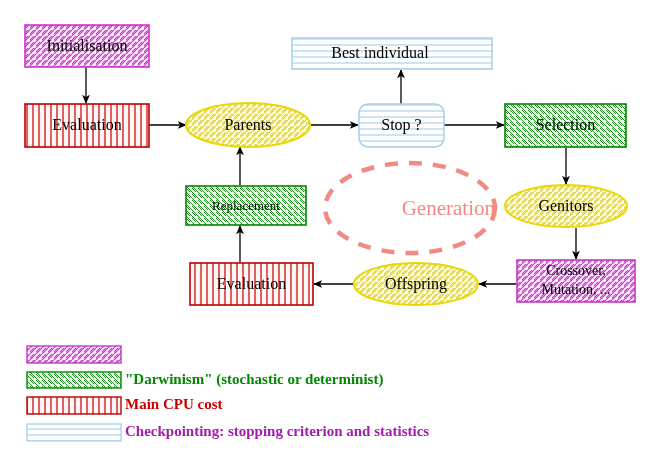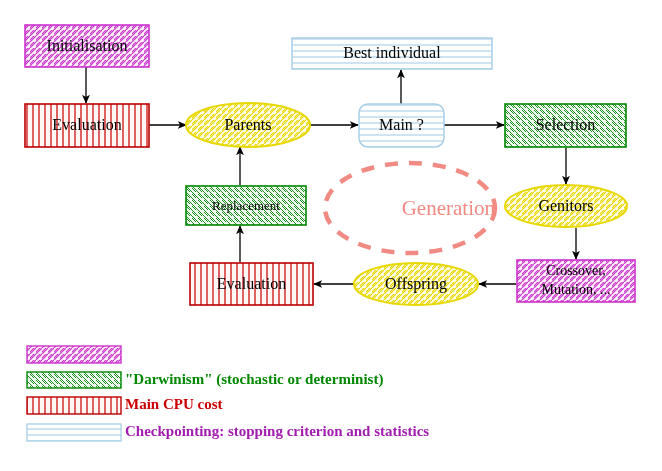--- a/index.html
+++ b/index.html
@@ -143,23 +143,23 @@
     <rect x="27" y="397" width="94" height="17" fill="url(#pat-red)" stroke="#bb0000" stroke-width="1.4"></rect>
     <rect x="27" y="424" width="94" height="17" fill="url(#pat-blue)" stroke="#a8cfe8" stroke-width="1.3"></rect>
   </svg>
 
   <div class="node-label lbl-big" style="left:25px; top:25px; width:124px; height:42px;">Initialisation</div>
 
   <div class="node-label lbl-big" style="left:25px; top:104px; width:124px; height:43px;">Evaluation</div>
 
   <div class="node-label lbl-big" style="left:186px; top:103px; width:124px; height:44px;">Parents</div>
 
-  <div class="node-label lbl-big" style="left:359px; top:104px; width:85px; height:43px;">Main ?</div>
+  <div class="node-label lbl-big" style="left:359px; top:104px; width:85px; height:43px;">Stop ?</div>
 
-  <div class="node-label lbl-big" style="left:292px; top:38px; width:200px; height:31px;">Best individual</div>
+  <div class="node-label lbl-big" style="left:280px; top:38px; width:200px; height:31px;">Best individual</div>
 
   <div class="node-label lbl-big" style="left:505px; top:104px; width:121px; height:43px;">Selection</div>
 
   <div class="node-label lbl-big" style="left:505px; top:185px; width:122px; height:42px;">Genitors</div>
 
   <div class="node-label lbl-small" style="left:517px; top:260px; width:118px; height:42px; line-height:1.35;">Crossover,
 Mutation, ...</div>
 
   <div class="node-label lbl-big" style="left:354px; top:263px; width:124px; height:42px;">Offspring</div>
 

